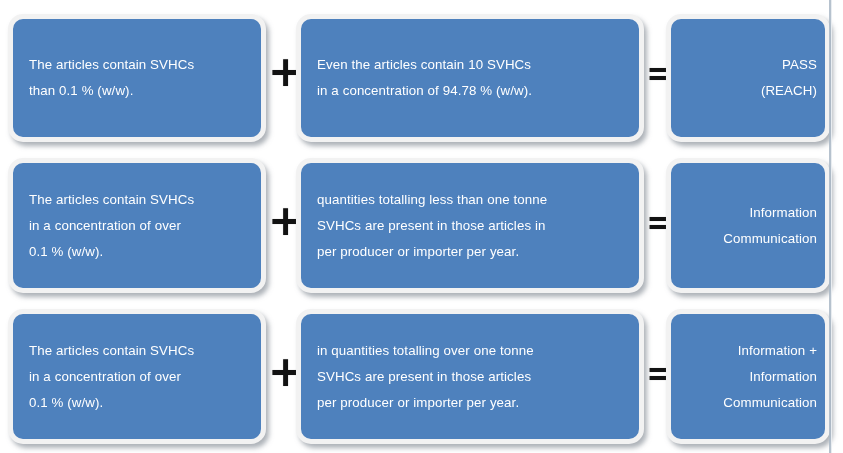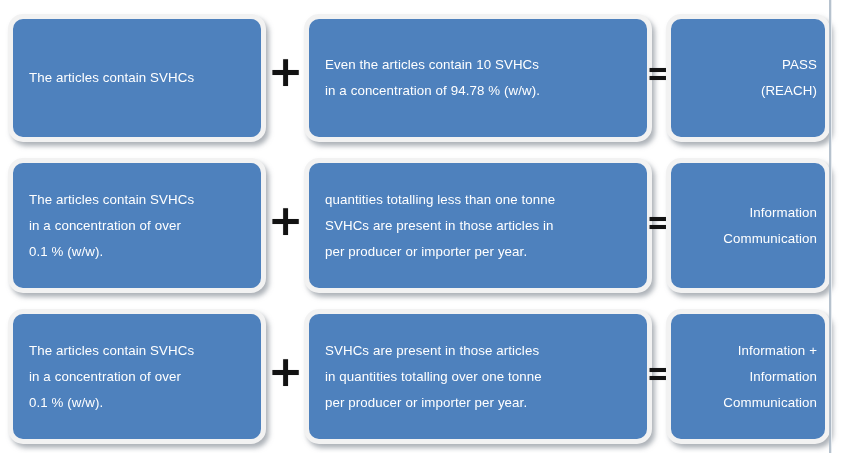--- a/index.html
+++ b/index.html
@@ -70,21 +70,21 @@
     overflow: hidden;
   }
 
   .box .line {
     white-space: nowrap;
     display: block;
   }
 
   
   .col-a { left: 8px;   width: 258px; }
-  .col-b { left: 304px; width: 348px; }
+  .col-b { left: 296px; width: 348px; }
   .col-c { left: 666px; width: 164px; }
 
   .col-c {
     text-align: right;
     padding: 0 8px;
   }
   .col-a, .col-b { text-align: left; }
 
   .row-1 .box { top: 6px; height: 128px; }
   .row-2 .box { top: 6px; height: 135px; }
@@ -123,20 +123,21 @@
 </style>
 </head>
 <body>
 
 <div id="canvas">
 
   <div class="row row-1">
 
     <div class="box col-a">
       <span class="line">The articles contain SVHCs</span>
+      <span class="line">than 0.1 % (w/w).</span>
     </div>
 
     <div class="op op-plus">+</div>
 
     <div class="box col-b">
       <span class="line">Even the articles contain 10 SVHCs</span>
       <span class="line">in a concentration of 94.78 % (w/w).</span>
     </div>
 
     <div class="op op-eq">=</div>
@@ -175,22 +176,22 @@
 
     <div class="box col-a">
       <span class="line">The articles contain SVHCs</span>
       <span class="line">in a concentration of over</span>
       <span class="line">0.1 % (w/w).</span>
     </div>
 
     <div class="op op-plus">+</div>
 
     <div class="box col-b">
+      <span class="line">in quantities totalling over one tonne</span>
       <span class="line">SVHCs are present in those articles</span>
-      <span class="line">in quantities totalling over one tonne</span>
       <span class="line">per producer or importer per year.</span>
     </div>
 
     <div class="op op-eq">=</div>
 
     <div class="box col-c">
       <span class="line">Information +</span>
       <span class="line">Information</span>
       <span class="line">Communication</span>
     </div>

